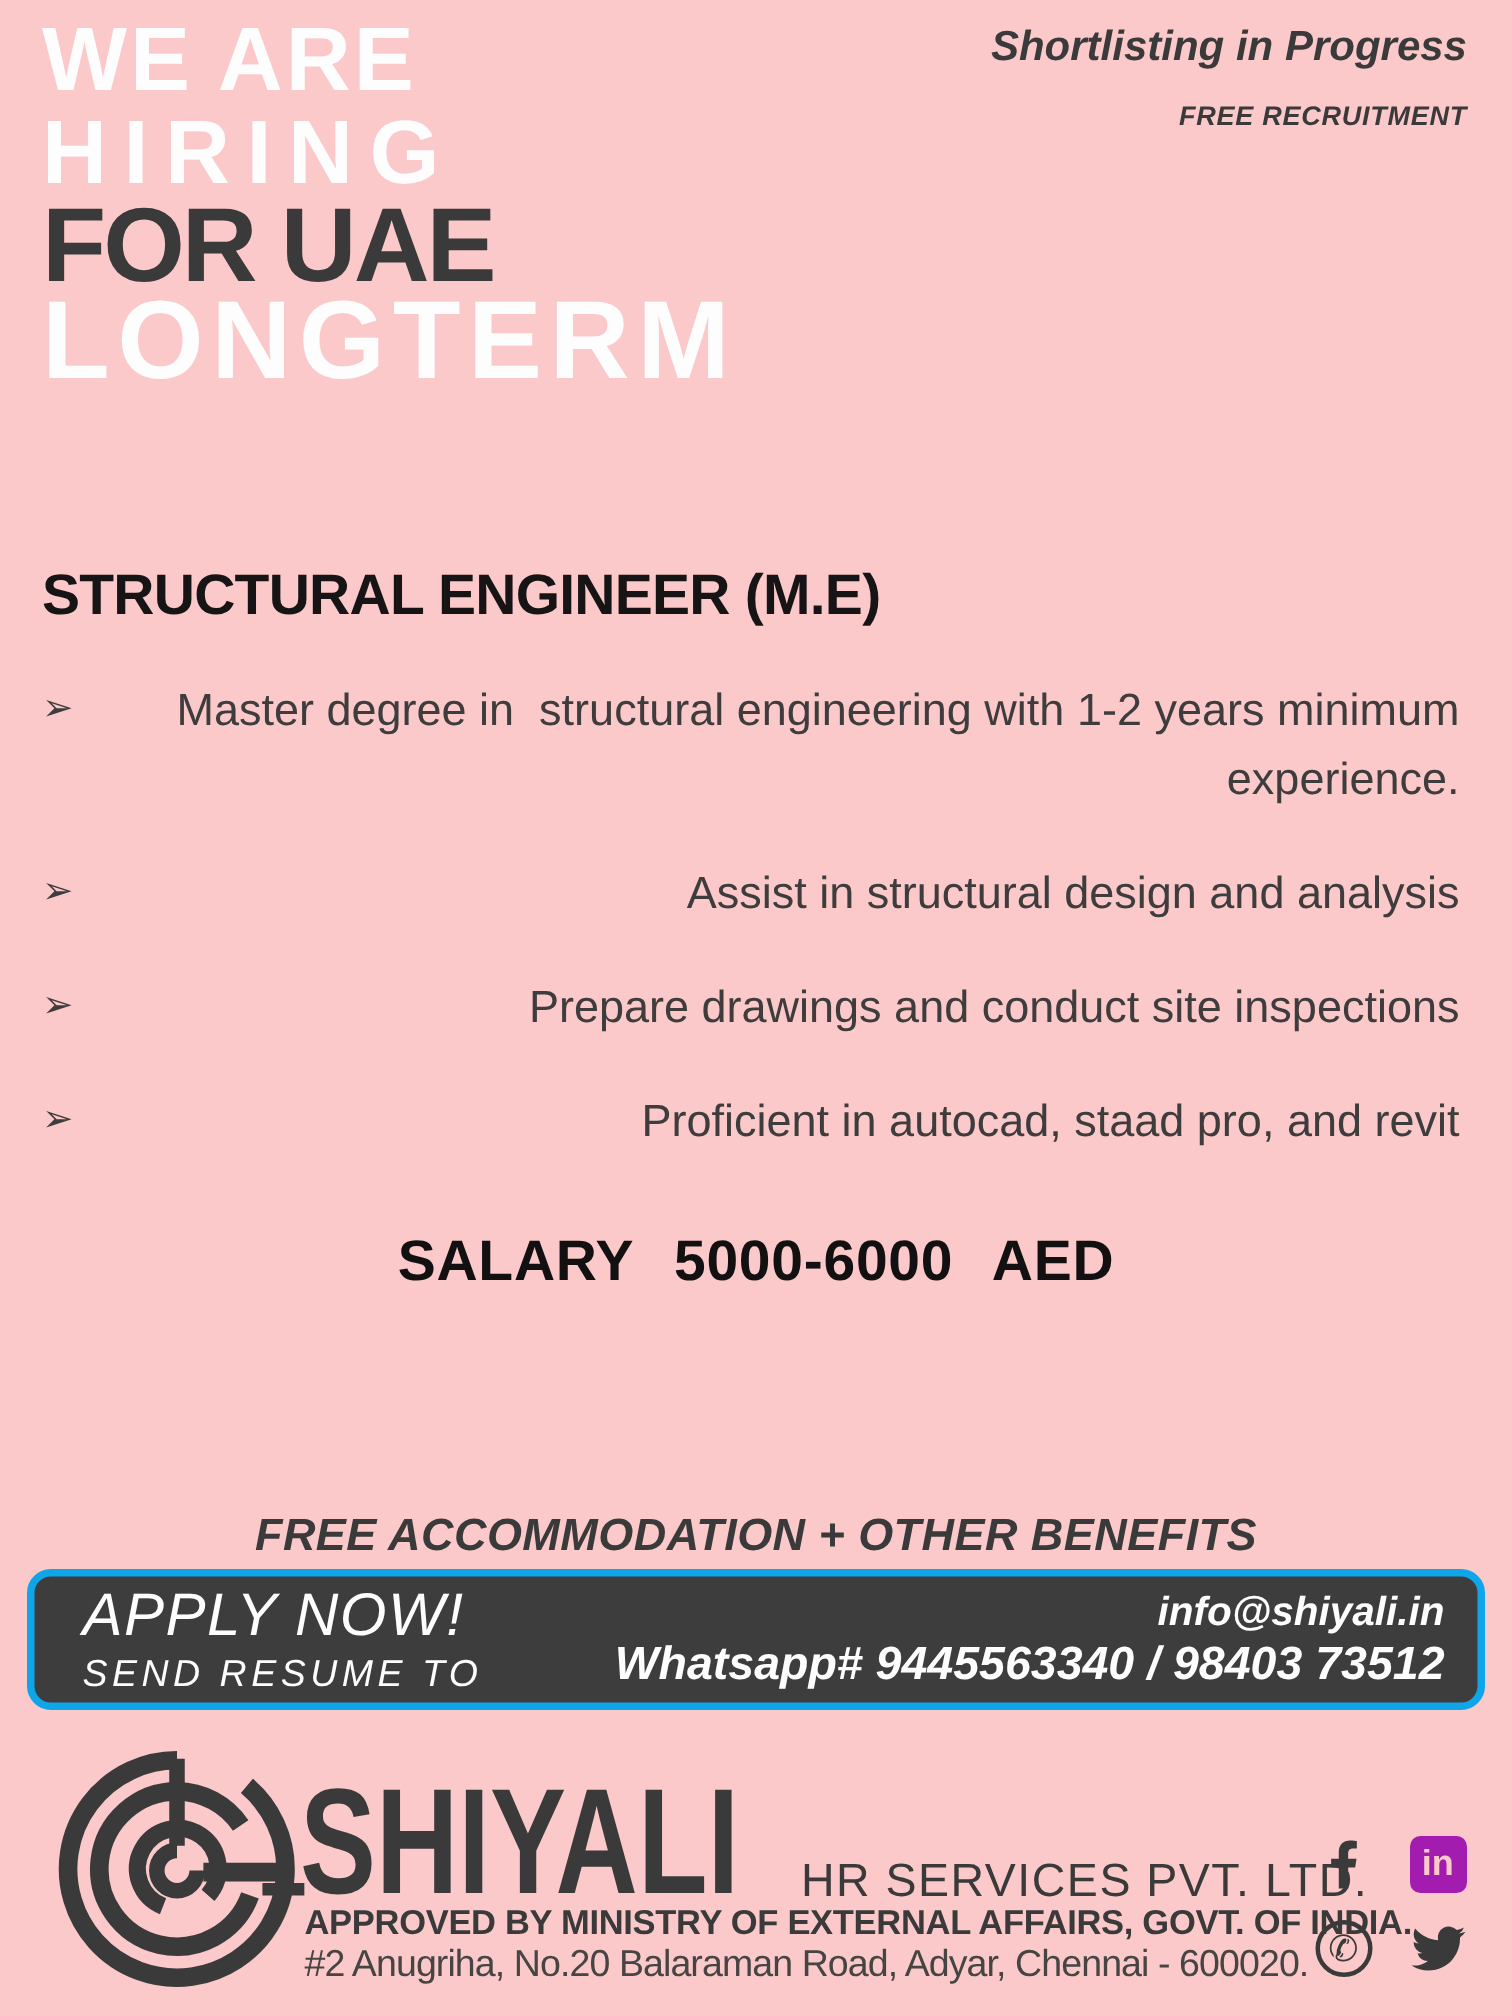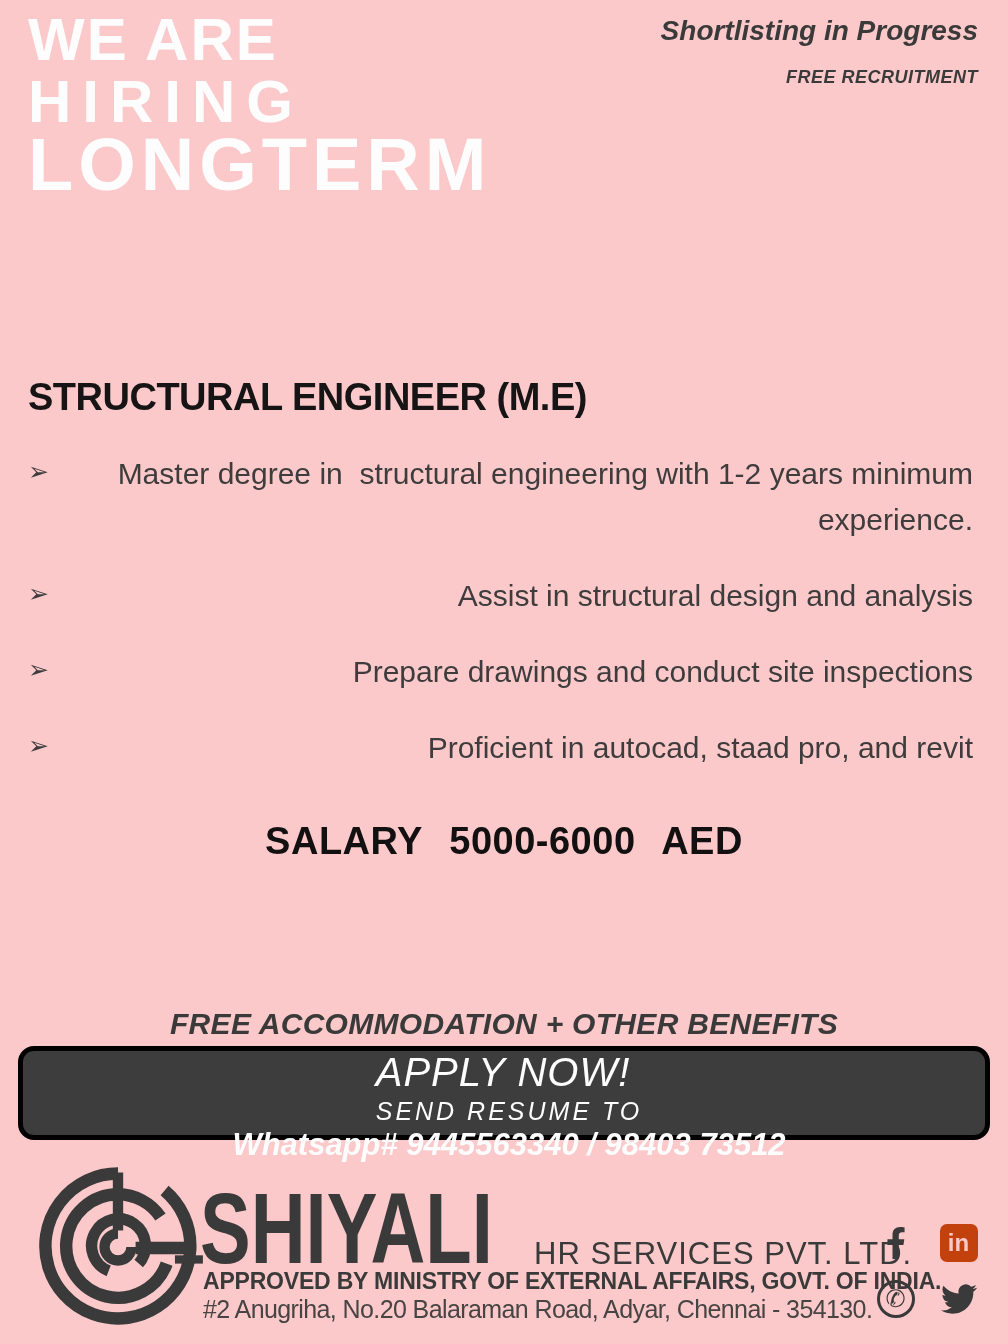--- a/index.html
+++ b/index.html
@@ -29,23 +29,23 @@
                   font-family:"DejaVu Sans",sans-serif;}
   .bullet .btext{flex:1;font-size:30px;line-height:46px;white-space:pre-wrap;text-align:right;}
   
   .salary{position:absolute;left:0;top:820px;width:1008px;text-align:center;
           font-size:38px;font-weight:bold;color:#121010;word-spacing:16px;letter-spacing:.5px;}
   
   .benefits{position:absolute;left:0;top:1007px;width:1008px;text-align:center;
             font-size:30px;font-weight:bold;font-style:italic;color:#3B3A3A;letter-spacing:.3px;}
   
   .apply-bar{position:absolute;left:18px;top:1046px;width:972px;height:94px;
-             box-sizing:border-box;background:#3D3D3D;border:5px solid #000000;border-radius:16px;
-             display:flex;align-items:center;justify-content:flex-start;
-             padding:0 22px 0 32px;color:#FDFDFD;flex-direction:column;}
+             box-sizing:border-box;background:#3D3D3D;border:5px solid #0ea5e9;border-radius:16px;
+             display:flex;align-items:center;justify-content:space-between;
+             padding:0 22px 0 32px;color:#FDFDFD;}
   .apply-left{font-style:italic;}
   .apply-title{font-size:40px;letter-spacing:1px;line-height:42px;}
   .apply-sub{font-size:25px;letter-spacing:3px;line-height:30px;margin-top:3px;}
   .apply-right{text-align:right;font-style:italic;font-weight:bold;}
   .apply-email{font-size:27px;line-height:32px;}
   .apply-whatsapp{font-size:31px;line-height:38px;}
   
   .logo{position:absolute;left:30px;top:1158px;}
   .brand{position:absolute;left:200px;top:1178px;font-size:100px;font-weight:bold;
          letter-spacing:0;color:#3B3A3A;transform:scaleX(.76);transform-origin:left top;
@@ -54,33 +54,34 @@
               color:#3B3A3A;white-space:nowrap;}
   .approval{position:absolute;left:203px;top:1268px;font-size:23px;font-weight:bold;
             letter-spacing:-.2px;color:#3B3A3A;white-space:nowrap;}
   .address{position:absolute;left:203px;top:1295px;font-size:25px;letter-spacing:-.6px;
            color:#474444;white-space:nowrap;}
   
   .social{position:absolute;left:872px;top:1222px;width:110px;
           display:grid;grid-template-columns:1fr 1fr;grid-gap:14px 16px;
           justify-items:center;align-items:center;}
   .icon-box{width:42px;height:42px;display:flex;align-items:center;justify-content:center;}
-  .li-badge{width:38px;height:38px;background:#c2410c;border-radius:7px;
+  .li-badge{width:38px;height:38px;background:#a21caf;border-radius:7px;
             display:flex;align-items:center;justify-content:center;}
   .li-badge span{color:#FBC9CA;font-weight:bold;font-size:24px;line-height:24px;}
   .wa-circle{width:38px;height:38px;border:3px solid #3B3A3A;border-radius:50%;
              display:flex;align-items:center;justify-content:center;box-sizing:border-box;}
   .wa-circle span{font-family:"DejaVu Sans",sans-serif;font-size:24px;color:#3B3A3A;line-height:24px;}
 </style>
 </head>
 <body>
 
 <div class="headline">
   <div class="hl1">WE ARE</div>
   <div class="hl2">HIRING</div>
+  <div class="hl3">FOR UAE</div>
   <div class="hl4">LONGTERM</div>
 </div>
 
 <div class="banner">
   <div class="b1">Shortlisting in Progress</div>
   <div class="b2">FREE RECRUITMENT</div>
 </div>
 
 <div class="job">
   <h1 class="job-title">STRUCTURAL ENGINEER (M.E)</h1>
@@ -106,41 +107,42 @@
 <div class="salary">SALARY 5000-6000 AED</div>
 
 <div class="benefits">FREE ACCOMMODATION + OTHER BENEFITS</div>
 
 <div class="apply-bar">
   <div class="apply-left">
     <div class="apply-title">APPLY NOW!</div>
     <div class="apply-sub">SEND RESUME TO</div>
   </div>
   <div class="apply-right">
+    <div class="apply-email">info@shiyali.in</div>
     <div class="apply-whatsapp">Whatsapp# 9445563340 / 98403 73512</div>
   </div>
 </div>
 
 <div class="logo">
   <svg width="176" height="176" viewBox="0 0 170 170" fill="none" stroke="#3B3A3A">
     <path d="M 85 15 A 70 70 0 1 0 130 31.5" stroke-width="12"></path>
     <path d="M 85 35 A 50 50 0 0 1 126 57" stroke-width="12"></path>
     <path d="M 132 102 A 50 50 0 1 1 85 35" stroke-width="12"></path>
     <path d="M 76 109 A 26 26 0 1 1 105 102" stroke-width="11"></path>
     <path d="M 85 73 A 13 13 0 1 0 98 86" stroke-width="10"></path>
     <path d="M 85 14 L 85 70" stroke-width="10"></path>
     <path d="M 102 87 L 153 87" stroke-width="12"></path>
     <path d="M 140 98 L 167 98" stroke-width="8"></path>
   </svg>
 </div>
 
 <div class="brand">SHIYALI</div>
 <div class="brand-type">HR SERVICES PVT. LTD.</div>
 <div class="approval">APPROVED BY MINISTRY OF EXTERNAL AFFAIRS, GOVT. OF INDIA.</div>
-<div class="address">#2 Anugriha, No.20 Balaraman Road, Adyar, Chennai - 354130.</div>
+<div class="address">#2 Anugriha, No.20 Balaraman Road, Adyar, Chennai - 600020.</div>
 
 <div class="social">
   <div class="icon-box">
     <svg width="20" height="38" viewBox="0 0 320 512">
       <path fill="#3B3A3A" d="M279.14 288l14.22-92.66h-88.91v-60.13c0-25.35 12.42-50.06 52.24-50.06h40.42V6.26S260.43 0 225.36 0c-73.22 0-121.08 44.38-121.08 124.72v70.62H22.89V288h81.39v224h100.17V288z"></path>
     </svg>
   </div>
   <div class="icon-box">
     <div class="li-badge">
       <span>in</span>

